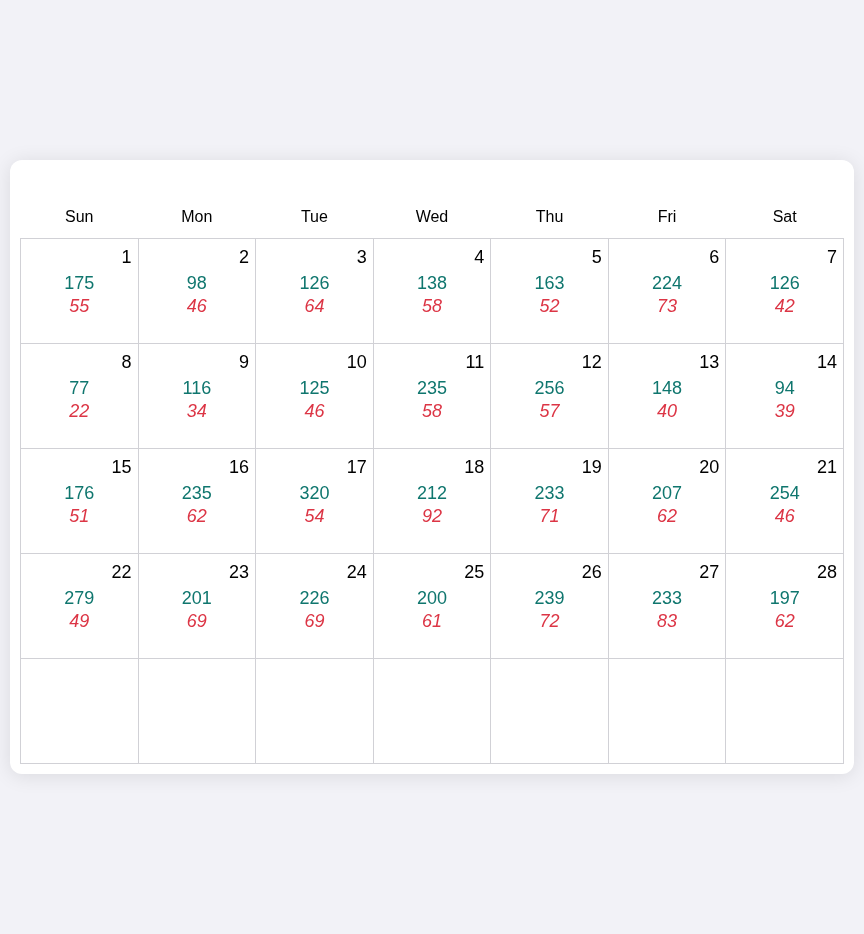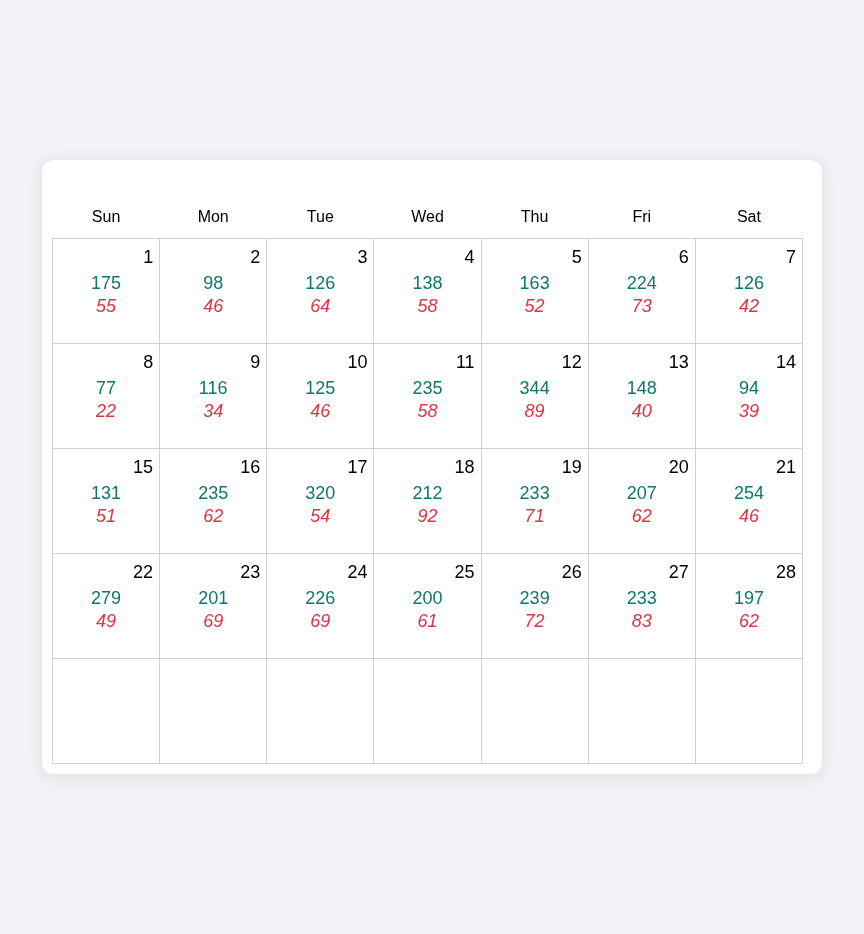--- a/index.html
+++ b/index.html
@@ -14,22 +14,22 @@
       justify-content: center;
       align-items: center;
       min-height: 100vh;
       font-family: -apple-system, BlinkMacSystemFont, 'Segoe UI', sans-serif;
     }
 
     .calendar-container {
       background: #ffffff;
       border-radius: 12px;
       box-shadow: 0 2px 20px rgba(0,0,0,0.1);
-      width: 780px;
-      padding: 20px 19px 10px 10px;
+      width: 844px;
+      padding: 20px 10px 10px 10px;
     }
 
     .calendar-header {
       display: flex;
       align-items: center;
       justify-content: center;
       position: relative;
       margin-bottom: 20px;
       padding: 0 10px;
     }
@@ -177,38 +177,38 @@
             <div class="day-green">125</div>
             <div class="day-red">46</div>
           </td>
           <td>
             <div class="day-number">11</div>
             <div class="day-green">235</div>
             <div class="day-red">58</div>
           </td>
           <td>
             <div class="day-number">12</div>
-            <div class="day-green">344</div>
-            <div class="day-red">89</div>
+            <div class="day-green">256</div>
+            <div class="day-red">57</div>
           </td>
           <td>
             <div class="day-number">13</div>
             <div class="day-green">148</div>
             <div class="day-red">40</div>
           </td>
           <td>
             <div class="day-number">14</div>
             <div class="day-green">94</div>
             <div class="day-red">39</div>
           </td>
         </tr>
         <tr>
           <td>
             <div class="day-number">15</div>
-            <div class="day-green">131</div>
+            <div class="day-green">176</div>
             <div class="day-red">51</div>
           </td>
           <td>
             <div class="day-number">16</div>
             <div class="day-green">235</div>
             <div class="day-red">62</div>
           </td>
           <td>
             <div class="day-number">17</div>
             <div class="day-green">320</div>

